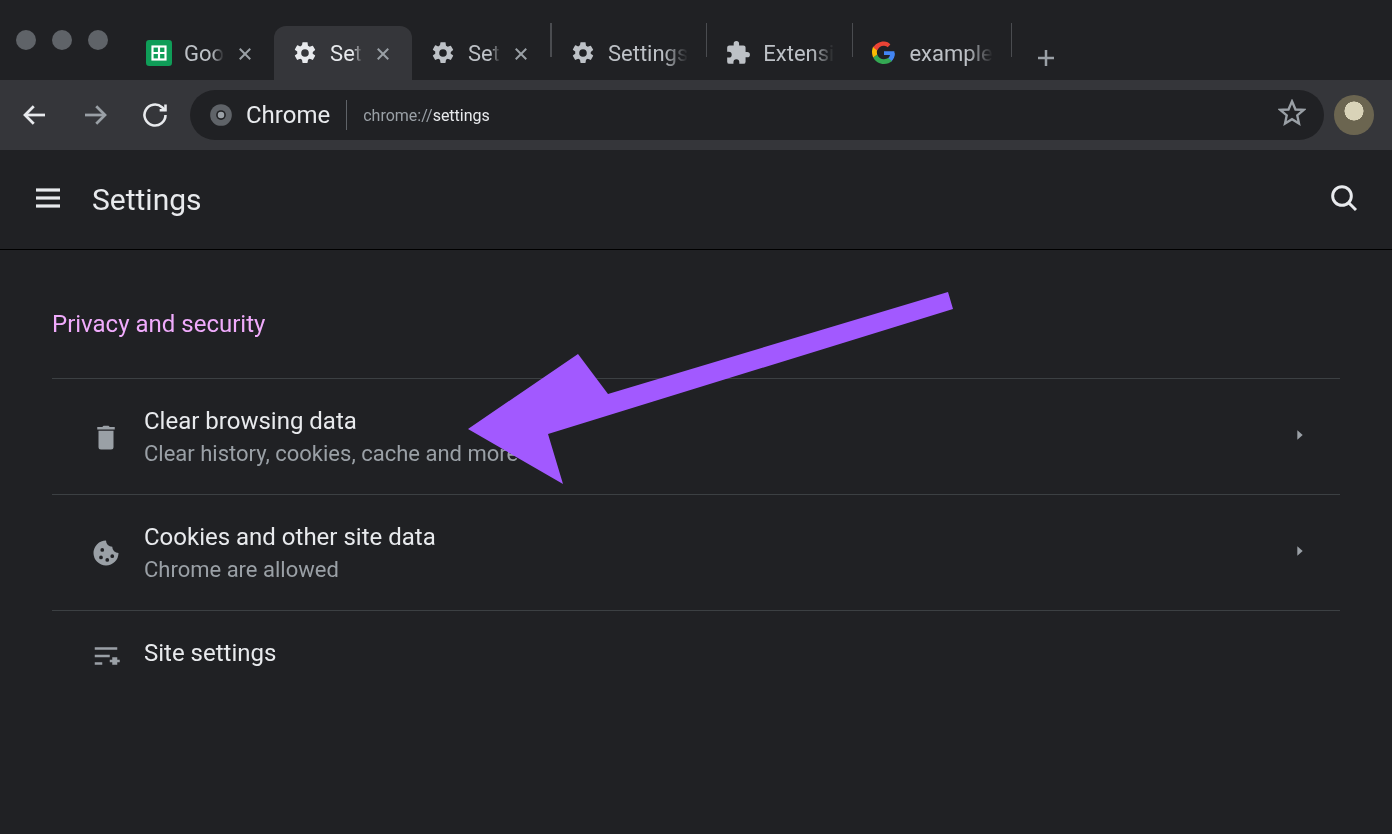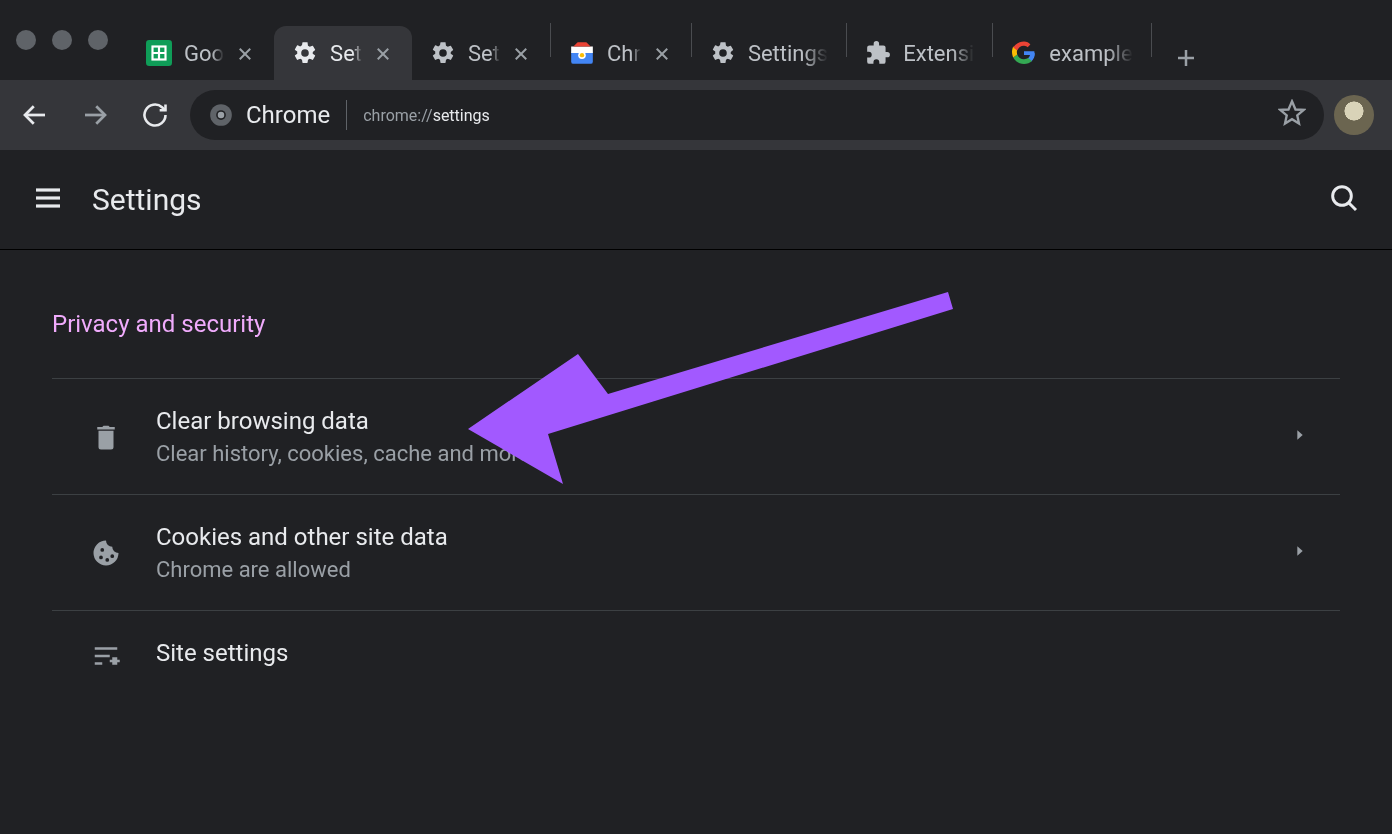--- a/index.html
+++ b/index.html
@@ -115,21 +115,21 @@
 .search-btn { margin-left:auto; color:#E8EAED; cursor:pointer; }
 
 .content { padding: 60px 52px 0 52px; }
 .section-title { font-size:24px; color:#f0abfc; margin-bottom: 40px; font-weight:400;}
 .settings-list {}
 .setting-row {
   display:flex; align-items:center;
   padding: 28px 32px 28px 36px;
   border-top: 1px solid #3C4043;
   cursor:pointer;
-  gap: 32px;
+  gap: 20px;
 }
 .setting-row .row-icon { width:36px; color:#9AA0A6; display:flex; justify-content:center; }
 .setting-row .texts { flex:1; }
 .setting-row .row-title { font-size:24px; color:#E8EAED; margin-bottom:6px; }
 .setting-row .row-sub { font-size:22px; color:#9AA0A6; }
 .setting-row .chevron { color:#9AA0A6; }
 
 .annotation-arrow {
   position:absolute;
   left: 468px; top: 284px;
@@ -189,38 +189,20 @@
       <span class="label">Set</span>
       <span class="close">
         <svg width="18" height="18" viewBox="0 0 24 24" fill="none" stroke="currentColor" stroke-width="2.5">
             <line x1="5" y1="5" x2="19" y2="19"></line>
             <line x1="19" y1="5" x2="5" y2="19"></line>
           </svg>
       </span>
     </div>
     <div class="tab-sep"></div>
 
-    <div class="tab">
-      <span class="favicon">
-        <svg width="26" height="26" viewBox="0 0 24 24">
-            <rect x="2" y="10" width="20" height="12" rx="2" fill="#4285F4"></rect>
-            <rect x="2" y="6" width="20" height="6" fill="#fff"></rect>
-            <path d="M4 6 L8 2 L16 2 L20 6 Z" fill="#EA4335"></path>
-            <circle cx="12" cy="14" r="3.5" fill="#fff"></circle>
-            <circle cx="12" cy="14" r="2" fill="#FBBC05"></circle>
-          </svg>
-      </span>
-      <span class="label">Chr</span>
-      <span class="close">
-        <svg width="18" height="18" viewBox="0 0 24 24" fill="none" stroke="currentColor" stroke-width="2.5">
-            <line x1="5" y1="5" x2="19" y2="19"></line>
-            <line x1="19" y1="5" x2="5" y2="19"></line>
-          </svg>
-      </span>
-    </div>
     <div class="tab-sep"></div>
 
     <div class="tab">
       <span class="favicon">
         <svg width="26" height="26" viewBox="0 0 24 24" fill="#BDC1C6">
             <path d="M19.14 12.94a7.07 7.07 0 0 0 .06-.94 7.07 7.07 0 0 0-.06-.94l2.03-1.58a.5.5 0 0 0 .12-.64l-1.92-3.32a.5.5 0 0 0-.6-.22l-2.39.96a7.03 7.03 0 0 0-1.62-.94l-.36-2.54A.5.5 0 0 0 13.9 2h-3.8a.5.5 0 0 0-.5.42l-.36 2.54c-.58.24-1.12.55-1.62.94l-2.39-.96a.5.5 0 0 0-.6.22L2.71 8.48a.5.5 0 0 0 .12.64l2.03 1.58c-.04.31-.06.63-.06.94s.02.63.06.94l-2.03 1.58a.5.5 0 0 0-.12.64l1.92 3.32c.13.22.39.31.6.22l2.39-.96c.5.39 1.04.7 1.62.94l.36 2.54c.04.24.25.42.5.42h3.8c.25 0 .46-.18.5-.42l.36-2.54c.58-.24 1.12-.55 1.62-.94l2.39.96c.21.09.47 0 .6-.22l1.92-3.32a.5.5 0 0 0-.12-.64l-2.03-1.58zM12 15.5A3.5 3.5 0 1 1 12 8.5a3.5 3.5 0 0 1 0 7z"></path>
           </svg>
       </span>
       <span class="label">Settings</span>
     </div>

